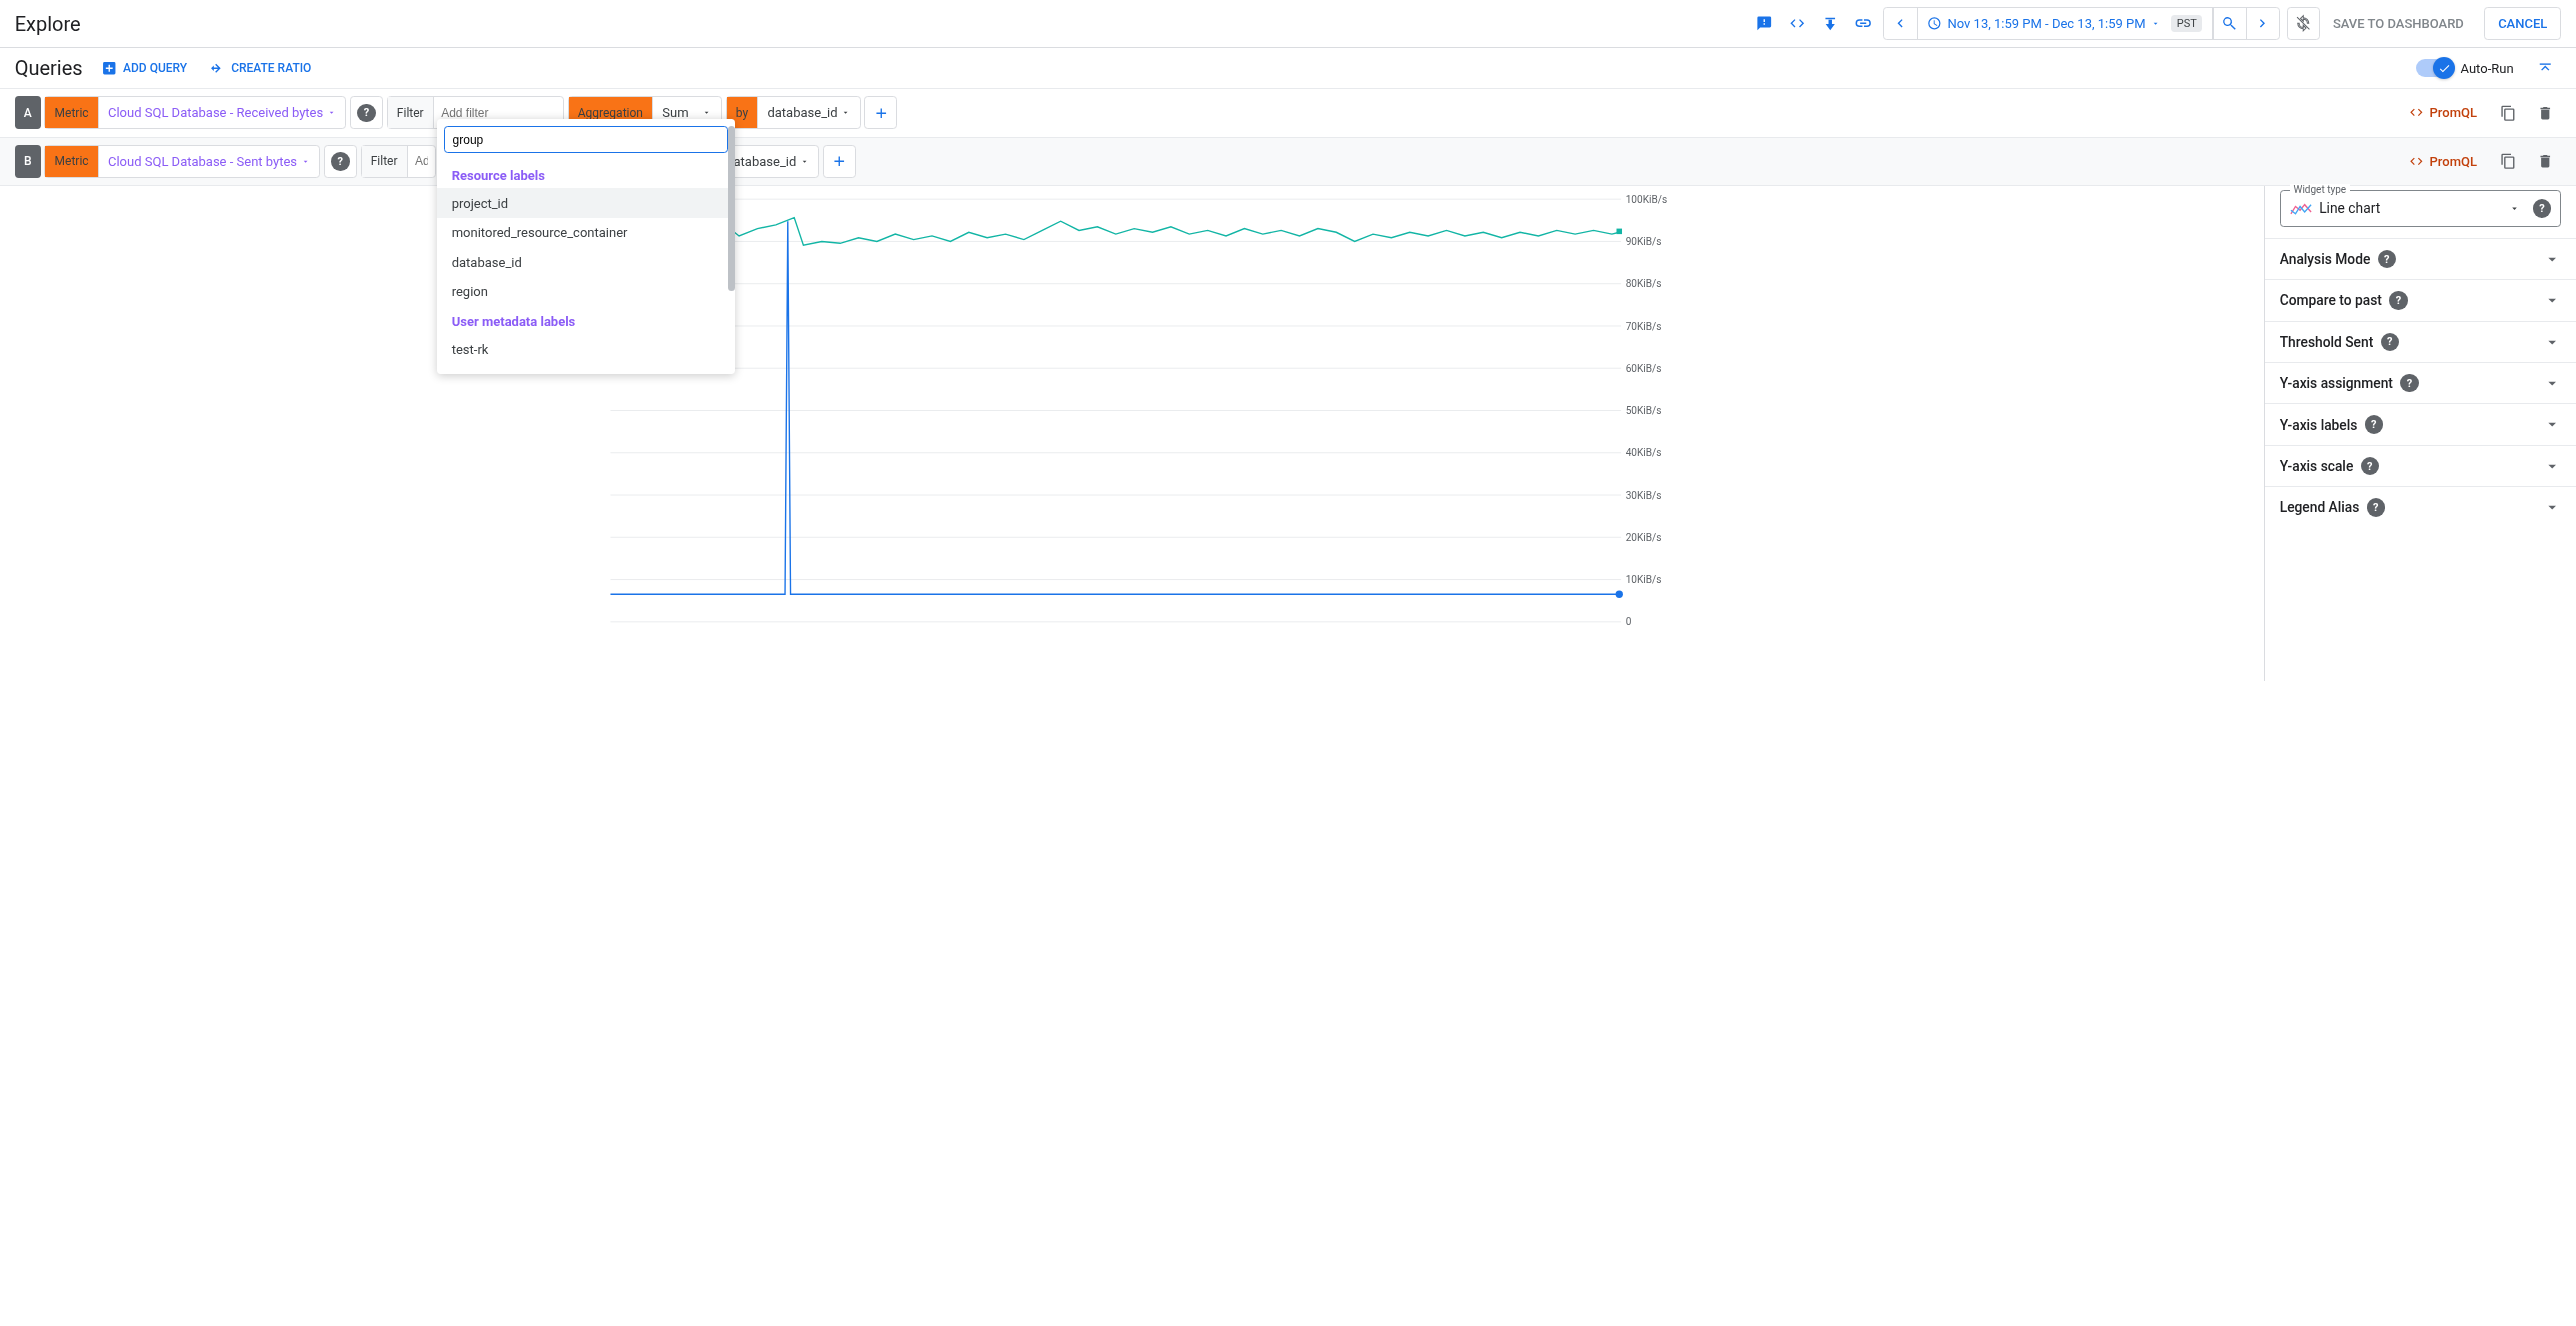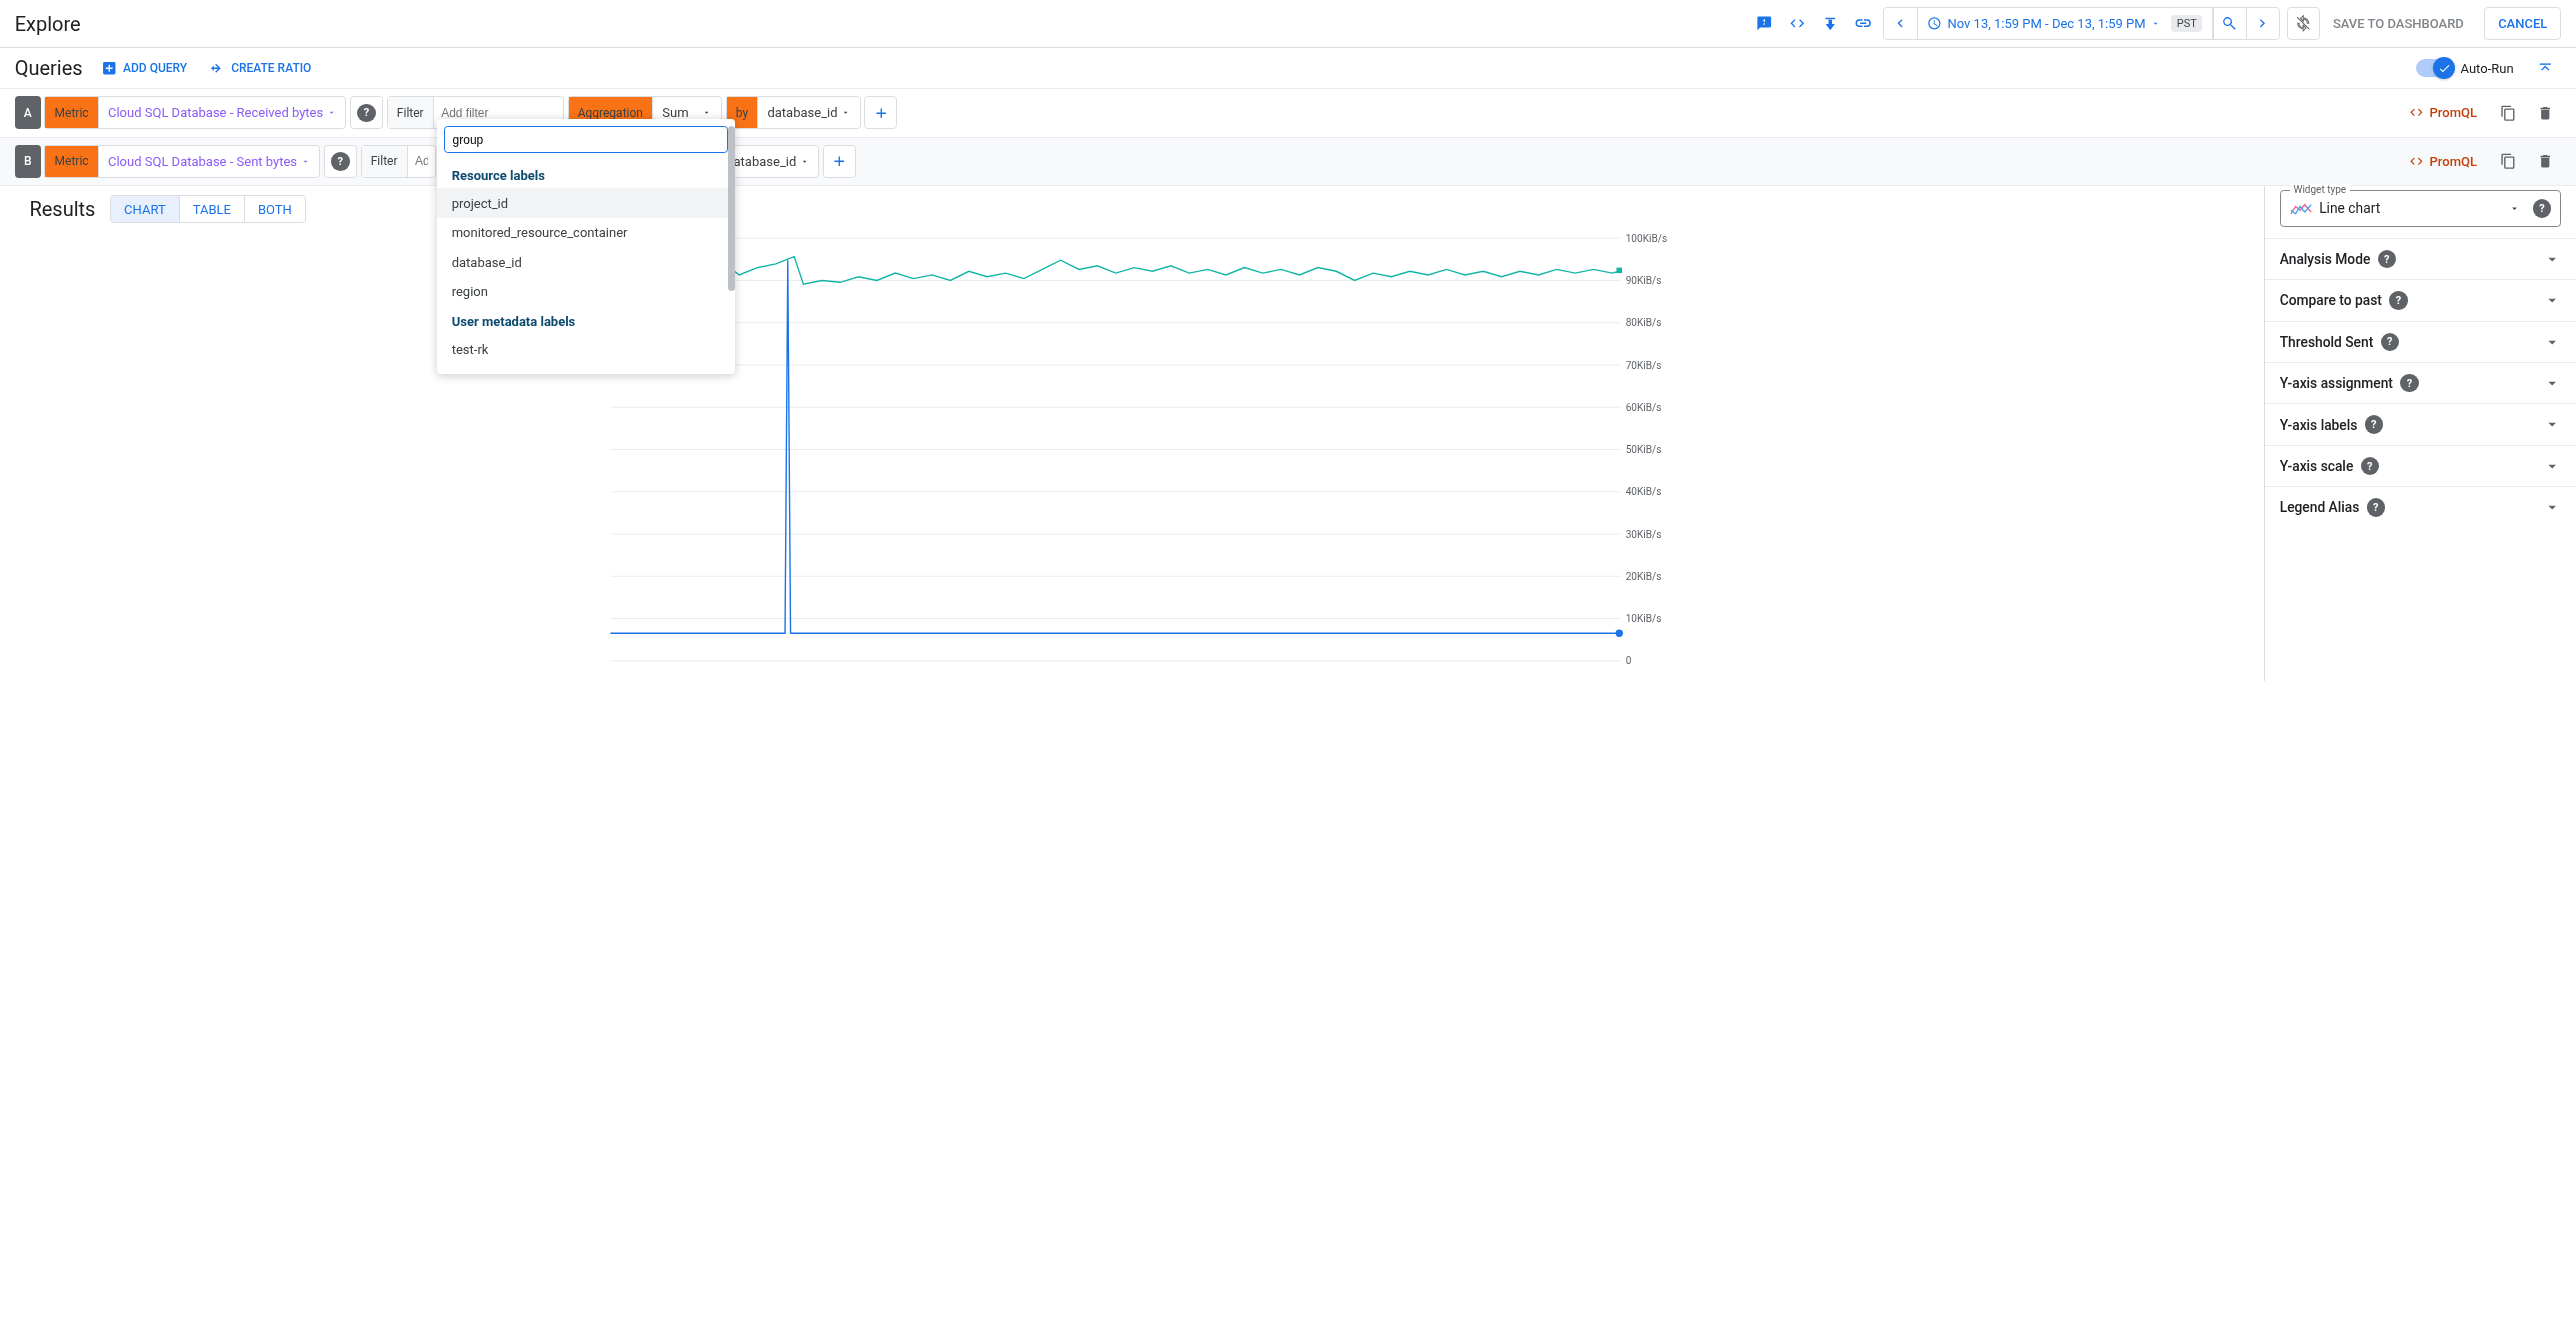--- a/index.html
+++ b/index.html
@@ -34,21 +34,21 @@
 .help-circle { width: 33px; height: 33px; display: inline-flex; align-items: center; justify-content: center; border: 0.9px solid #dadce0; border-radius: 3.7px; background:#fff;}
 .help-dot { width: 18.4px; height: 18.4px; background: #5f6368; border-radius: 50%; color: #fff; display: inline-flex; align-items: center; justify-content: center; font-size: 11px; font-weight:bold;}
 .filter-box { display: inline-flex; align-items: center; height: 33px; border: 0.9px solid #dadce0; border-radius: 3.7px; background:#fff;}
 .filter-label { padding: 0 9.2px; color: #3c4043; border-right: 0.9px solid #dadce0; height:100%; display:inline-flex; align-items:center; background:#f8f9fa;}
 .filter-input { border: none; outline: none; padding: 0 7.3px; width: 129px; font-size:12px;}
 .plus-btn { width: 33px; height: 33px; border: 0.9px solid #dadce0; border-radius: 3.7px; display: inline-flex; align-items: center; justify-content: center; color: #1a73e8; background:#fff; cursor:pointer;}
 .promql-link { display: inline-flex; align-items: center; gap: 5.5px; font-size: 13px; font-weight: 500; color: #c2410c; cursor: pointer; margin-left: auto; margin-right:11px;}
 
 .dropdown { position: absolute; top: 119px; left: 437px; width: 298px; background: #fff; box-shadow: 0 1.8px 9.2px rgba(0,0,0,.2); border-radius: 3.7px; z-index: 100; padding-bottom:10px;}
 .dd-search { margin: 7.3px; border: 1.8px solid #1a73e8; border-radius: 3.7px; padding: 5.5px 7.3px; outline: none; width: calc(100% - 14.7px); font-size:12px;}
-.dd-heading { padding: 7.3px 14.7px 5.5px; font-weight: 700; color: #0c4a6e; font-size:13px;}
+.dd-heading { padding: 7.3px 14.7px 5.5px; font-weight: 700; color: #8b5cf6; font-size:13px;}
 .dd-item { padding: 7.3px 14.7px; cursor: pointer; font-size:13px; color:#3c4043;}
 .dd-item.hover { background: #f1f3f4; }
 .dd-scroll { position:absolute; right:0; top:7.3px; width:7.3px; height:165px; background:#bdc1c6; border-radius:3.7px;}
 
 .results-row { display: flex; align-items: center; padding: 5.5px 14.7px; }
 .results-title { font-size: 20px; margin-right: 14.7px; }
 .tab-group { display: inline-flex; border: 0.9px solid #dadce0; border-radius: 3.7px; overflow:hidden;}
 .tab { padding: 5.5px 13px; font-size: 13px; color: #1a73e8; cursor: pointer; }
 .tab.active { background: #e8f0fe; }
 .tab + .tab { border-left: 0.9px solid #dadce0; }
@@ -276,28 +276,20 @@
   <div class="dd-item hover">project_id</div>
   <div class="dd-item">monitored_resource_container</div>
   <div class="dd-item">database_id</div>
   <div class="dd-item">region</div>
   <div class="dd-heading">User metadata labels</div>
   <div class="dd-item">test-rk</div>
 </div>
 
 <div class="main-area">
   <div class="chart-area">
-    <div class="results-row">
-      <span class="results-title">Results</span>
-      <div class="tab-group">
-        <span class="tab active">CHART</span>
-        <span class="tab">TABLE</span>
-        <span class="tab">BOTH</span>
-      </div>
-    </div>
 
     <svg class="chart-svg" viewBox="0 0 1140 480" style="font-size:13px">
 
       <g stroke="#e8eaed" stroke-width="1">
         <line x1="0" y1="10" x2="1100" y2="10"></line>
         <line x1="0" y1="56" x2="1100" y2="56"></line>
         <line x1="0" y1="102" x2="1100" y2="102"></line>
         <line x1="0" y1="148" x2="1100" y2="148"></line>
         <line x1="0" y1="194" x2="1100" y2="194"></line>
         <line x1="0" y1="240" x2="1100" y2="240"></line>

